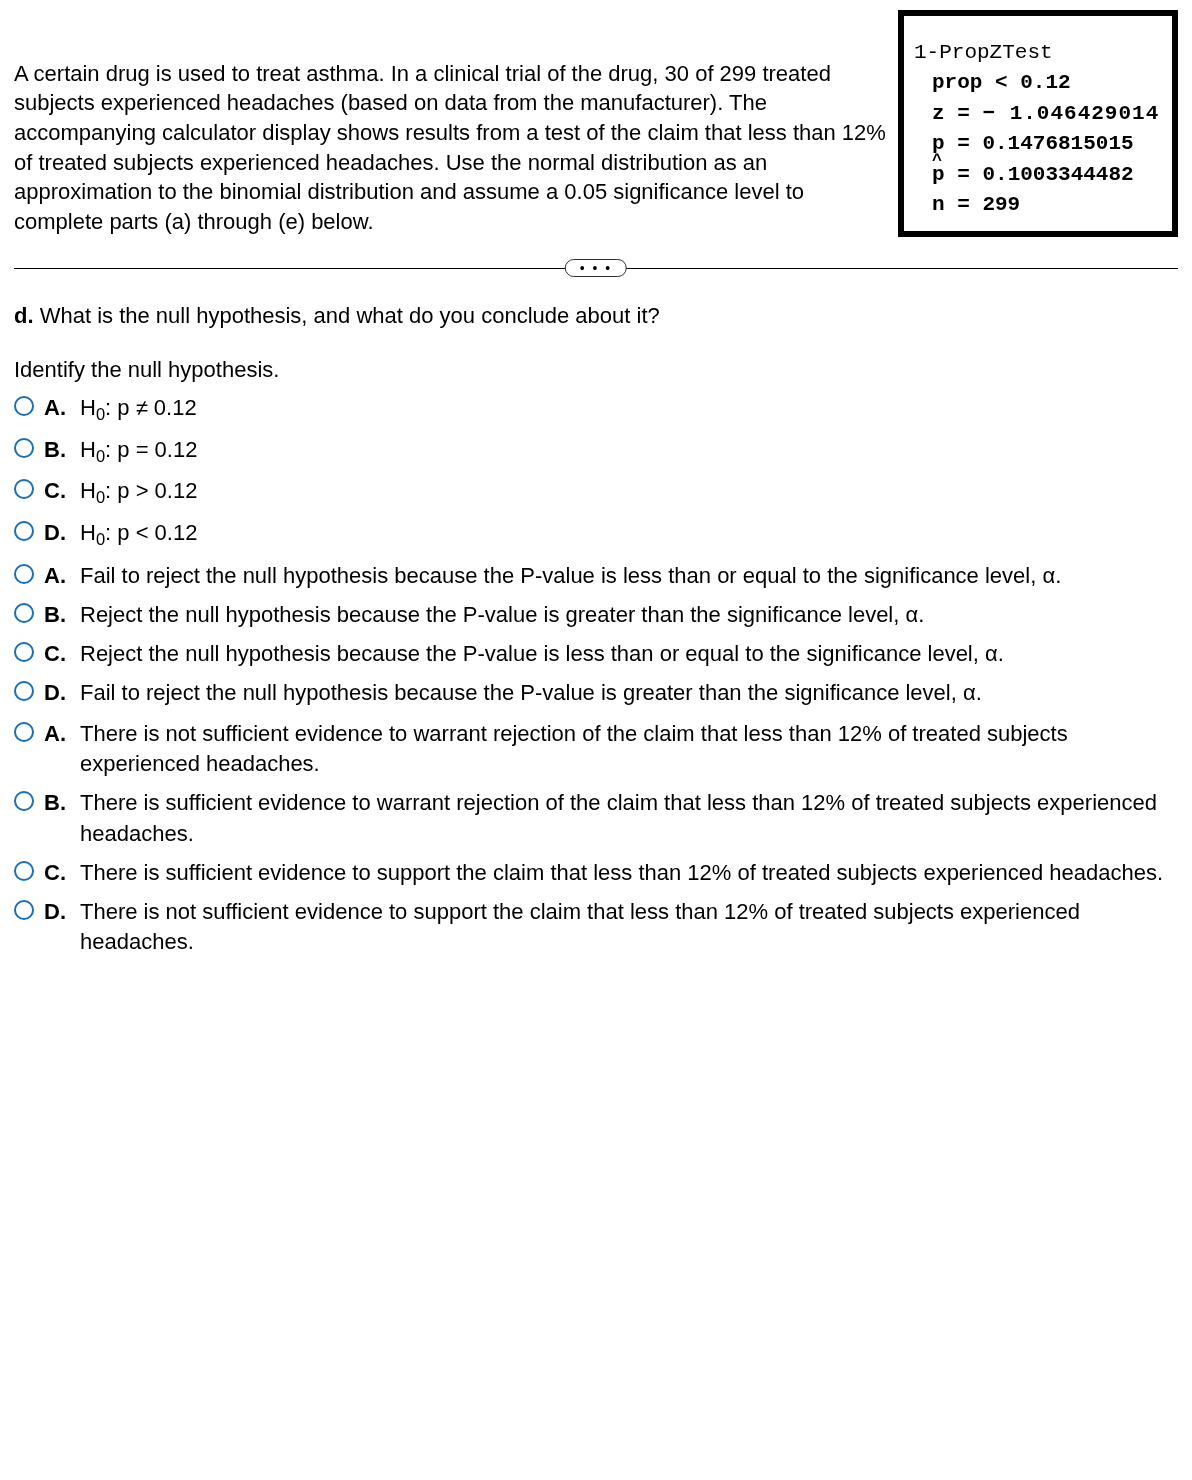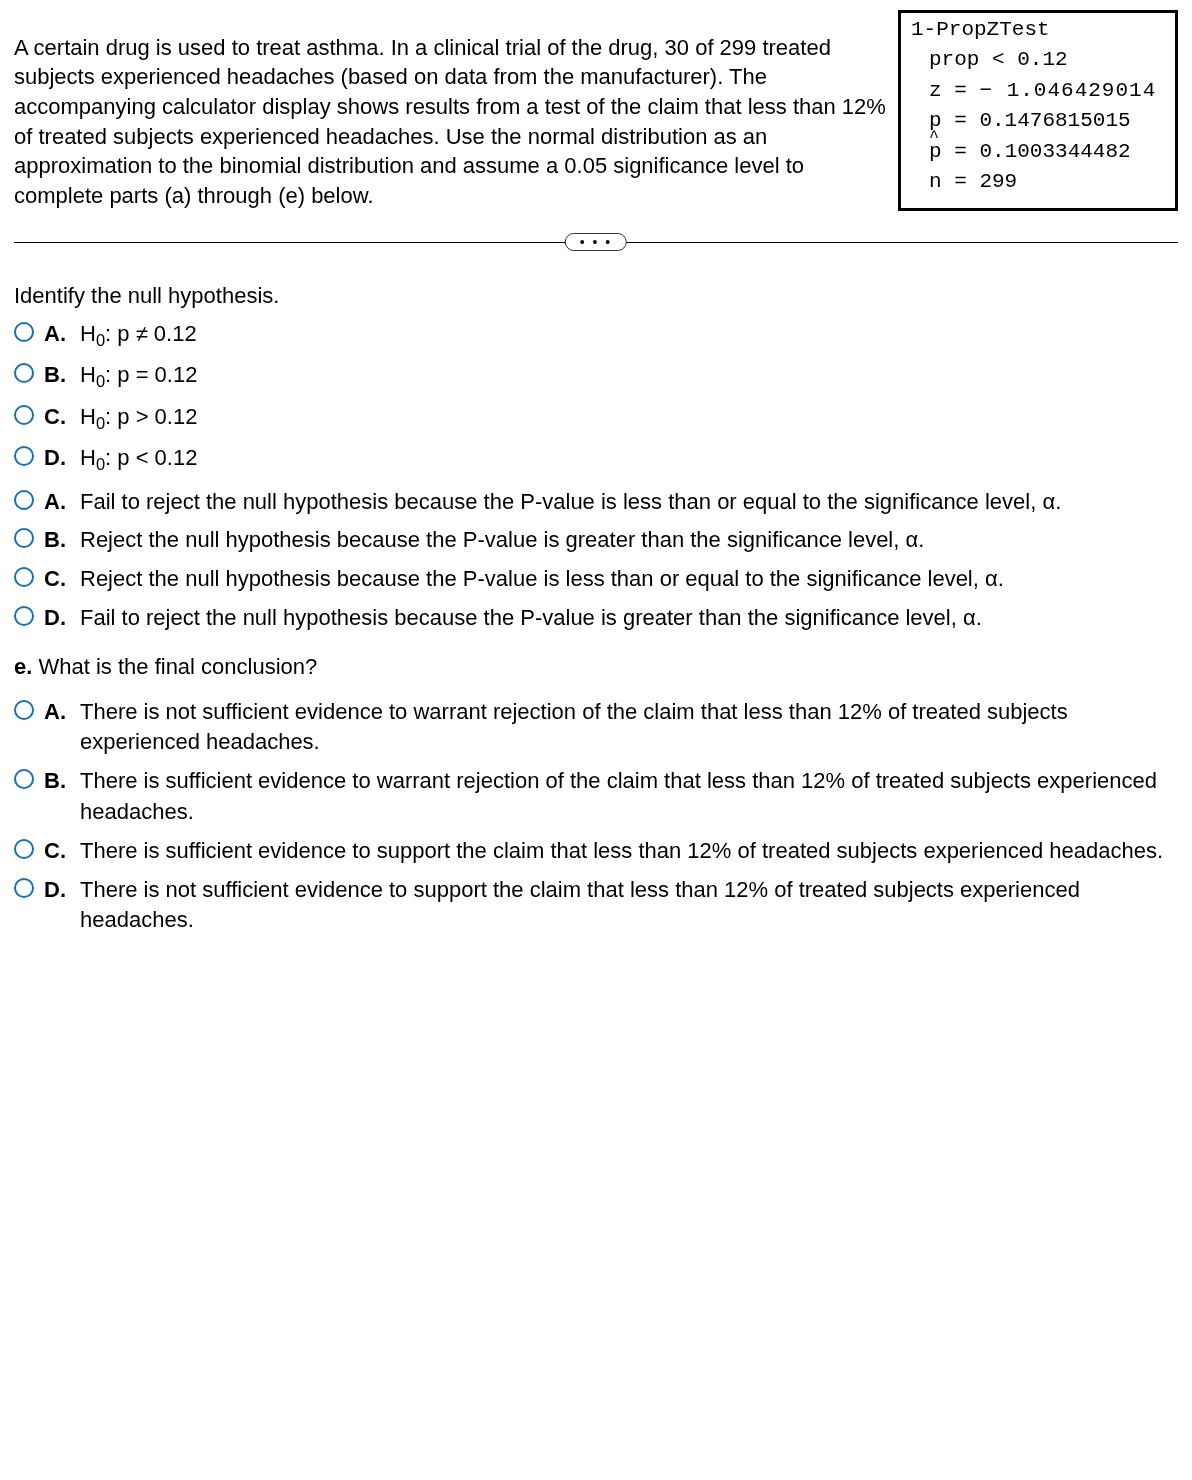--- a/index.html
+++ b/index.html
@@ -15,30 +15,31 @@
   .top-row {
     display: flex;
     gap: 12px;
     align-items: flex-end;
   }
   .problem-text {
     flex: 1;
     line-height: 1.35;
   }
   .calc-display {
-    border: 3px solid #000000;
-    padding: 2px 10px 10px 10px;
+    border: 6px solid #000000;
+    padding: 22px 10px 10px 10px;
     font-family: "Courier New", monospace;
     font-size: 21px;
     line-height: 1.45;
     min-width: 280px;
     box-sizing: border-box;
   }
   .calc-display .indent {
     padding-left: 18px;
+    font-weight: bold;
   }
   .divider-wrap {
     position: relative;
     height: 30px;
     margin: 16px 0 18px 0;
   }
   .divider-line {
     position: absolute;
     top: 50%;
     left: 0;
@@ -123,20 +124,21 @@
     <div class="indent">n = 299</div>
   </div>
 </div>
 
 <div class="divider-wrap">
   <div class="divider-line"></div>
   <div class="divider-pill">• • •</div>
 </div>
 
 <div class="answer-block">
+  <div class="section-label"><span class="bold">d.</span><span> What is the null hypothesis, and what do you conclude about it?</span></div>
 
   <div class="prompt">Identify the null hypothesis.</div>
 
   <ul class="options">
     <li>
       <span class="radio"></span>
       <span class="opt-letter">A.</span>
       <span class="opt-text">H<span class="sub0">0</span>: p ≠ 0.12</span>
     </li>
     <li>
@@ -175,21 +177,20 @@
     </li>
     <li>
       <span class="radio"></span>
       <span class="opt-letter">D.</span>
       <span class="opt-text">Fail to reject the null hypothesis because the P-value is greater than the significance level, α.</span>
     </li>
   </ul>
 </div>
 
 <div class="answer-block">
-  <div class="section-label"><span class="bold">e.</span><span> What is the final conclusion?</span></div>
 
   <ul class="options">
     <li>
       <span class="radio"></span>
       <span class="opt-letter">A.</span>
       <span class="opt-text">There is not sufficient evidence to warrant rejection of the claim that less than 12% of treated subjects experienced headaches.</span>
     </li>
     <li>
       <span class="radio"></span>
       <span class="opt-letter">B.</span>

